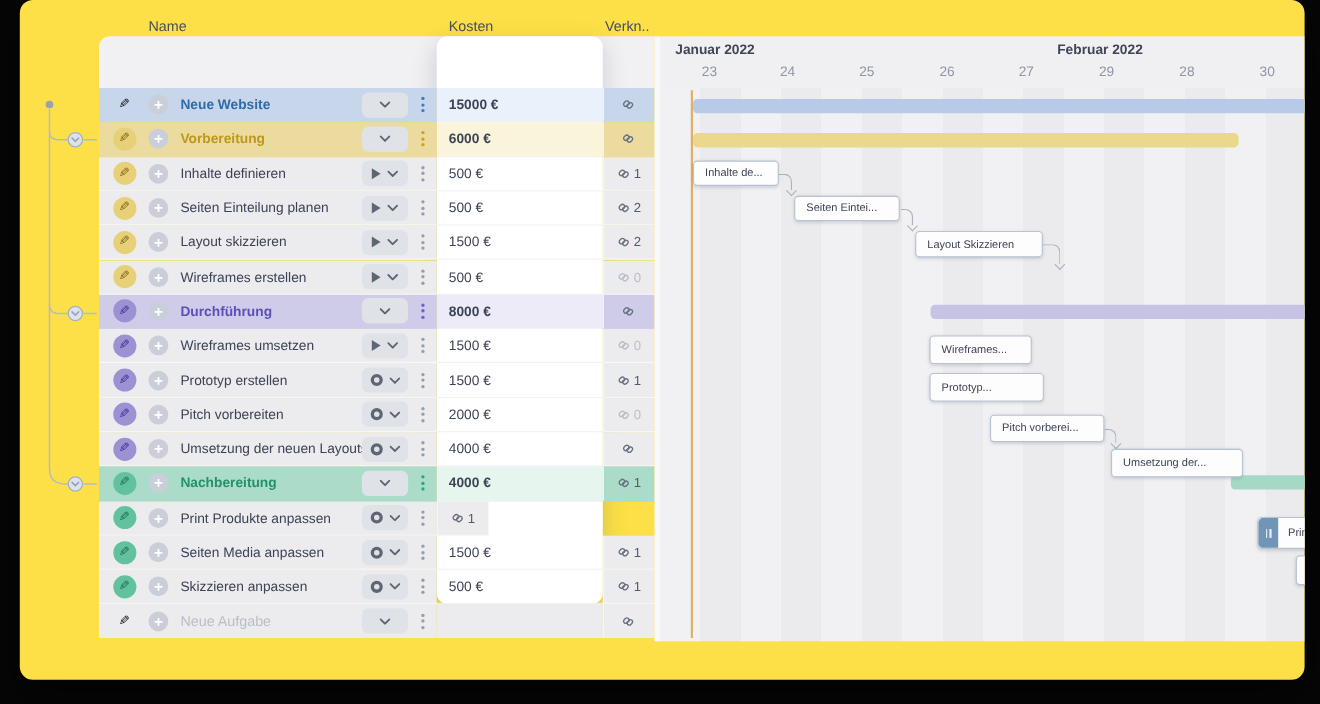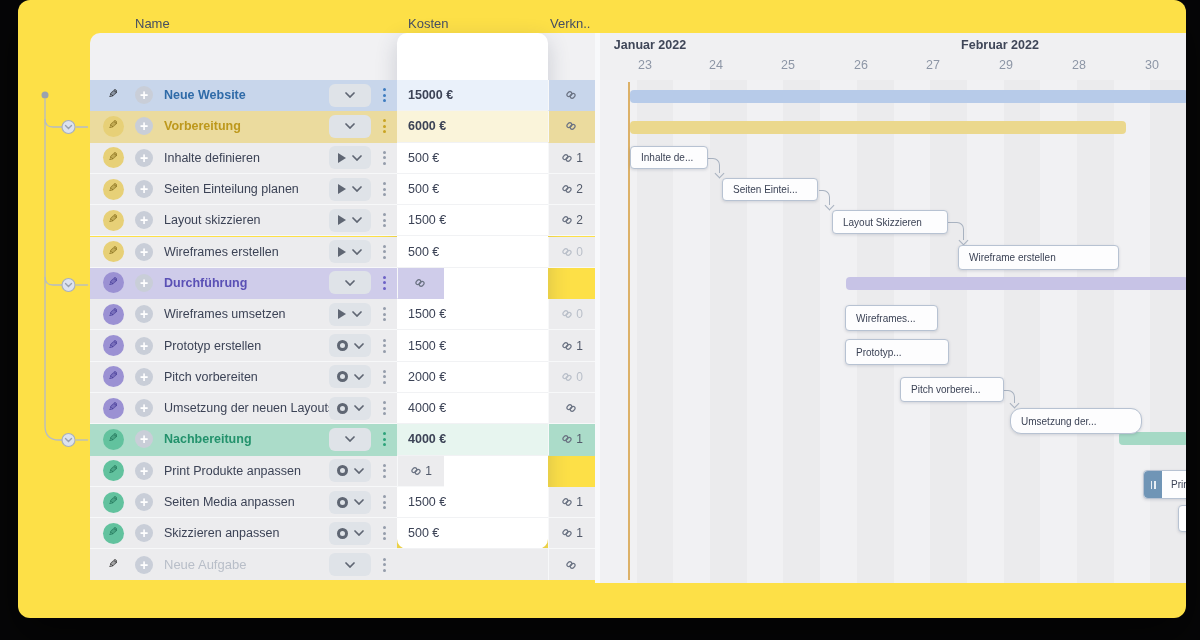--- a/index.html
+++ b/index.html
@@ -379,20 +379,23 @@
                   </svg>
           </span>
         </span>
         <span class="dots">
                 <i></i>
                 <i></i>
                 <i></i>
               </span>
       </span>
     </div>
+    <div class="cell kosten-cell">
+            <span>8000 €</span>
+          </div>
     <div class="cell verkn-cell">
       <span class="link-ic" hidden="">
         <svg width="12" height="12" viewBox="0 0 16 16" fill="none" stroke-width="1.7" stroke-linecap="round">
           <path d="M6.8 9.2 L9.2 6.8"></path>
           <path d="M7 9.5 a2.6 2.6 0 0 1 -3.7 0 a2.6 2.6 0 0 1 0 -3.7 l1.4 -1.4 a2.6 2.6 0 0 1 3.7 3.7"></path>
           <path d="M9 6.5 a2.6 2.6 0 0 1 3.7 0 a2.6 2.6 0 0 1 0 3.7 l-1.4 1.4 a2.6 2.6 0 0 1 -3.7 -3.7"></path>
         </svg>
       </span>
       <span class="link-count"></span>
     </div>
@@ -766,33 +769,30 @@
         <div class="arrowhead" style="left: 411px; top: 320px;"></div>
         <div class="gtask" style="left: 30px; top: 66px; width: 78px; height: 23px;">
           <span>Inhalte de...</span>
         </div>
         <div class="gtask" style="left: 122px; top: 98px; width: 96px; height: 23px;">
           <span>Seiten Eintei...</span>
         </div>
         <div class="gtask" style="left: 232px; top: 130px; width: 116px; height: 24px;">
           <span>Layout Skizzieren</span>
         </div>
-        <div class="gtask" style="left: 358px; top: 165px; width: 161px; height: 25px;">
-          <span>Wireframe erstellen</span>
-        </div>
         <div class="gtask" style="left: 245px; top: 225px; width: 93px; height: 26px;">
           <span>Wireframes...</span>
         </div>
         <div class="gtask" style="left: 245px; top: 259px; width: 104px; height: 26px;">
           <span>Prototyp...</span>
         </div>
         <div class="gtask" style="left: 300px; top: 297px; width: 104px; height: 25px;">
           <span>Pitch vorberei...</span>
         </div>
-        <div class="gtask" style="left: 410px; top: 328px; width: 132px; height: 26px; border-radius: 11px;">
+        <div class="gtask" style="left: 410px; top: 328px; width: 120px; height: 26px;">
           <span>Umsetzung der...</span>
         </div>
         <div class="gtask" style="left: 543px; top: 390px; width: 75px; height: 29px;">
           <span class="handle">
             <i></i>
             <i></i>
           </span>
           <span>Print</span>
         </div>
         <div class="gtask" style="left: 578px; top: 425px; width: 40px; height: 27px;">

